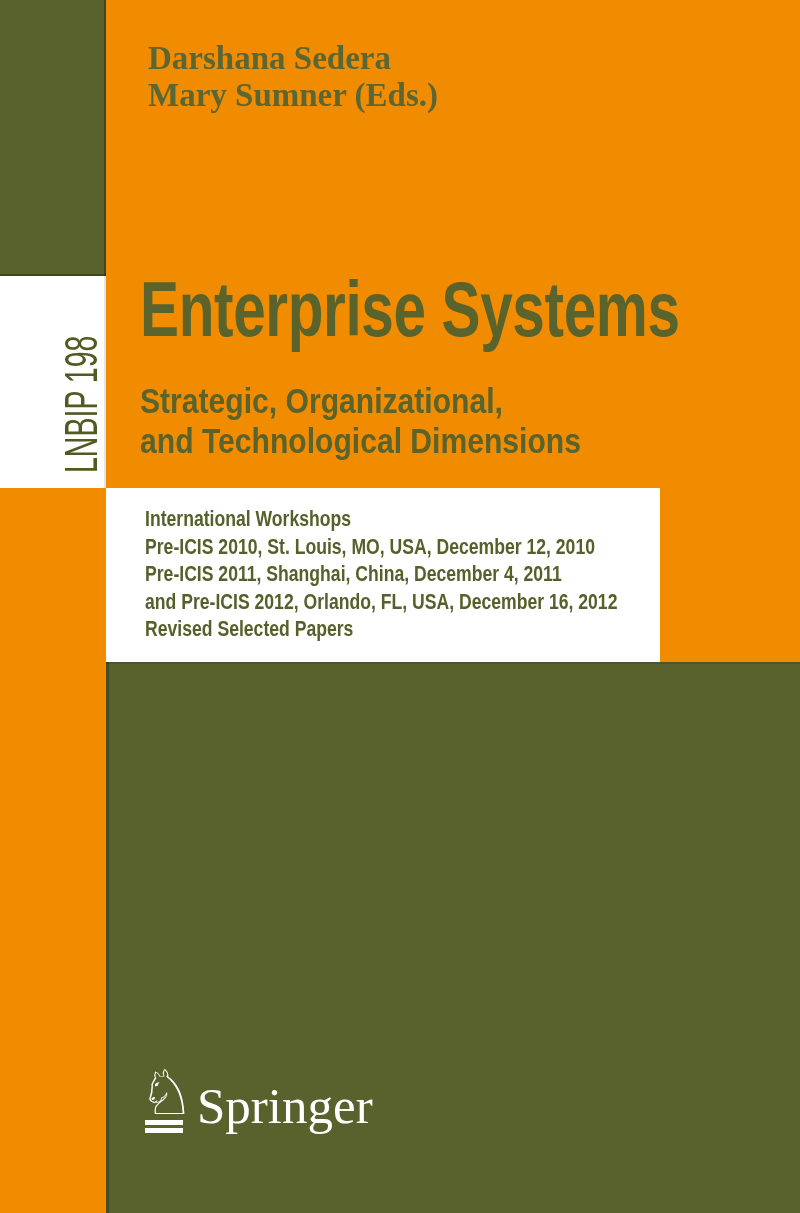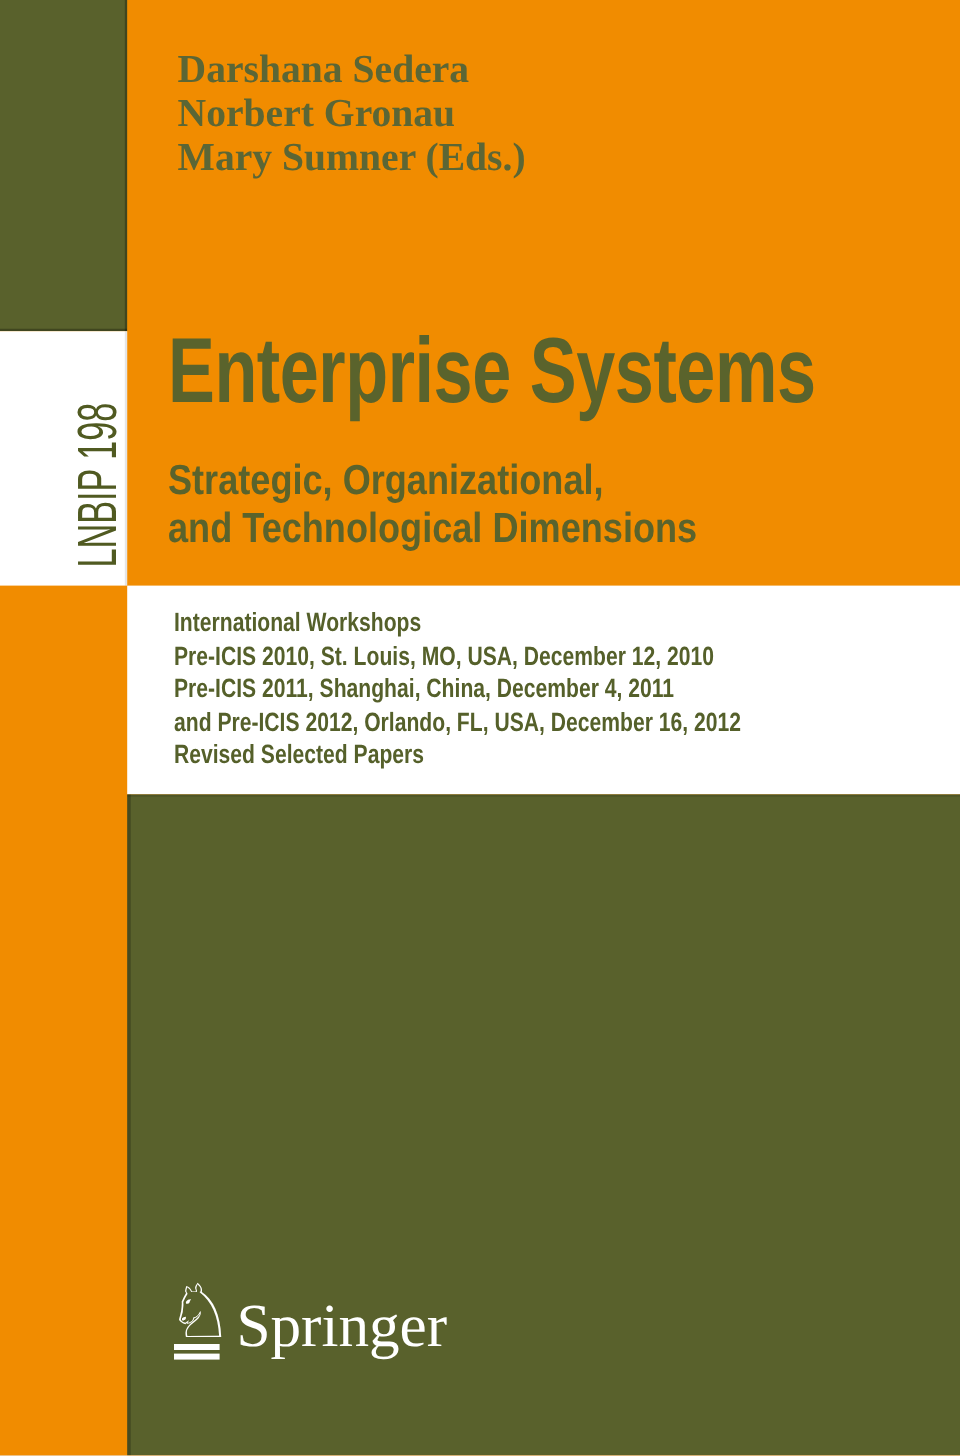--- a/index.html
+++ b/index.html
@@ -45,21 +45,21 @@
   }
   
   .book-subtitle {
     position:absolute; left:140px; top:381px;
     font-size:35px; line-height:40px; font-weight:bold;
     color:#5A632C; white-space:nowrap;
     transform:scaleX(0.86); transform-origin:0 0;
   }
   
   .white-band {
-    position:absolute; left:106px; top:488px; width:694px; height:174px;
+    position:absolute; left:106px; top:488px; width:554px; height:174px;
     background:#FFFFFF;
   }
   .workshop-info {
     position:absolute; left:39px; top:17px;
     font-size:22px; line-height:27.5px; font-weight:bold;
     color:#55602A; white-space:nowrap;
     transform:scaleX(0.80); transform-origin:0 0;
   }
   
   .green-block {
@@ -93,21 +93,20 @@
   <div class="series-square"></div>
 
   <div class="spine-strip">
     <svg width="106" height="212" viewBox="0 0 106 212">
       <text transform="translate(97,197) rotate(-90) scale(0.62,1)">LNBIP 198</text>
     </svg>
   </div>
 
   <div class="editors">
     <div>Darshana Sedera</div>
-    <div>Norbert Gronau</div>
     <div>Mary Sumner (Eds.)</div>
   </div>
 
   <div class="book-title">Enterprise Systems</div>
 
   <div class="book-subtitle">
     <div>Strategic, Organizational,</div>
     <div>and Technological Dimensions</div>
   </div>
 

